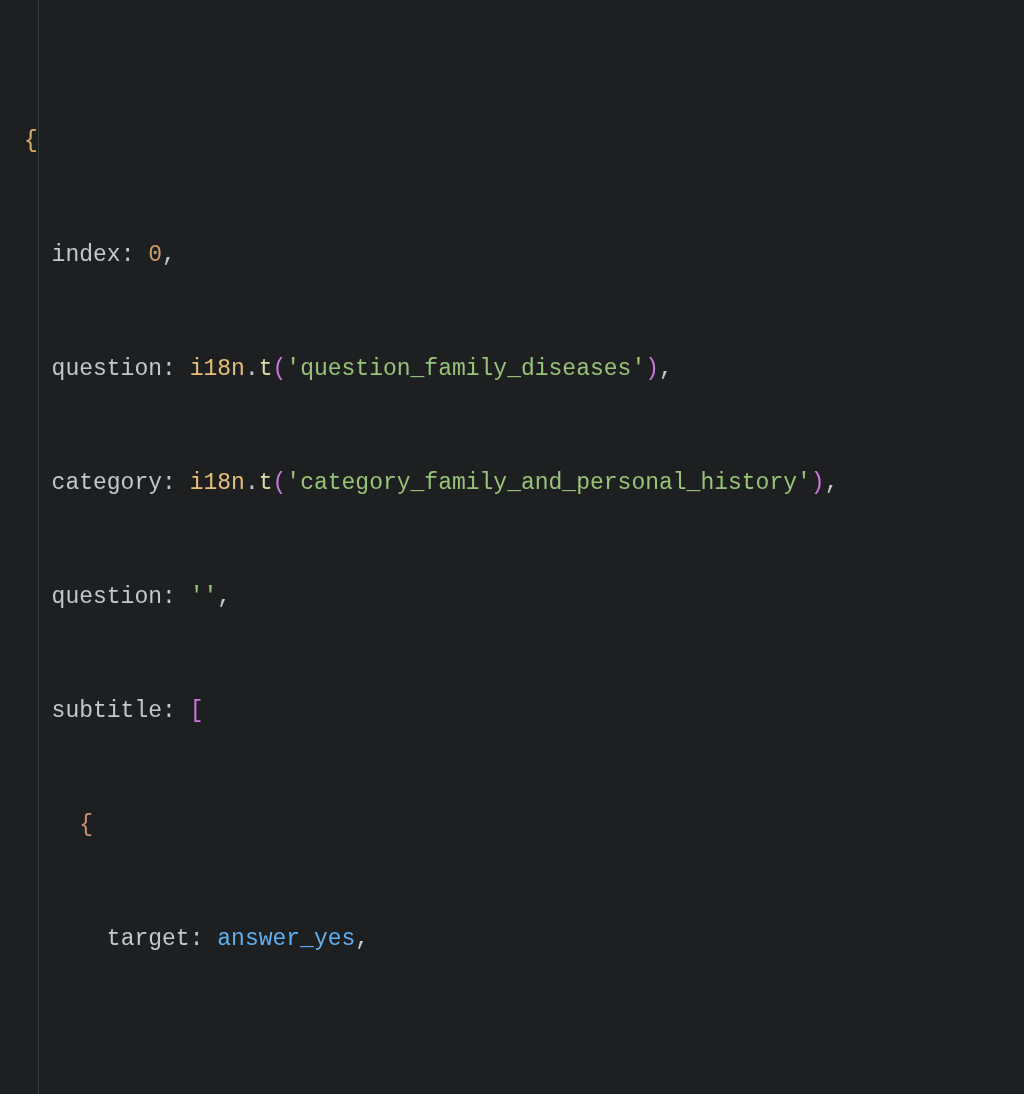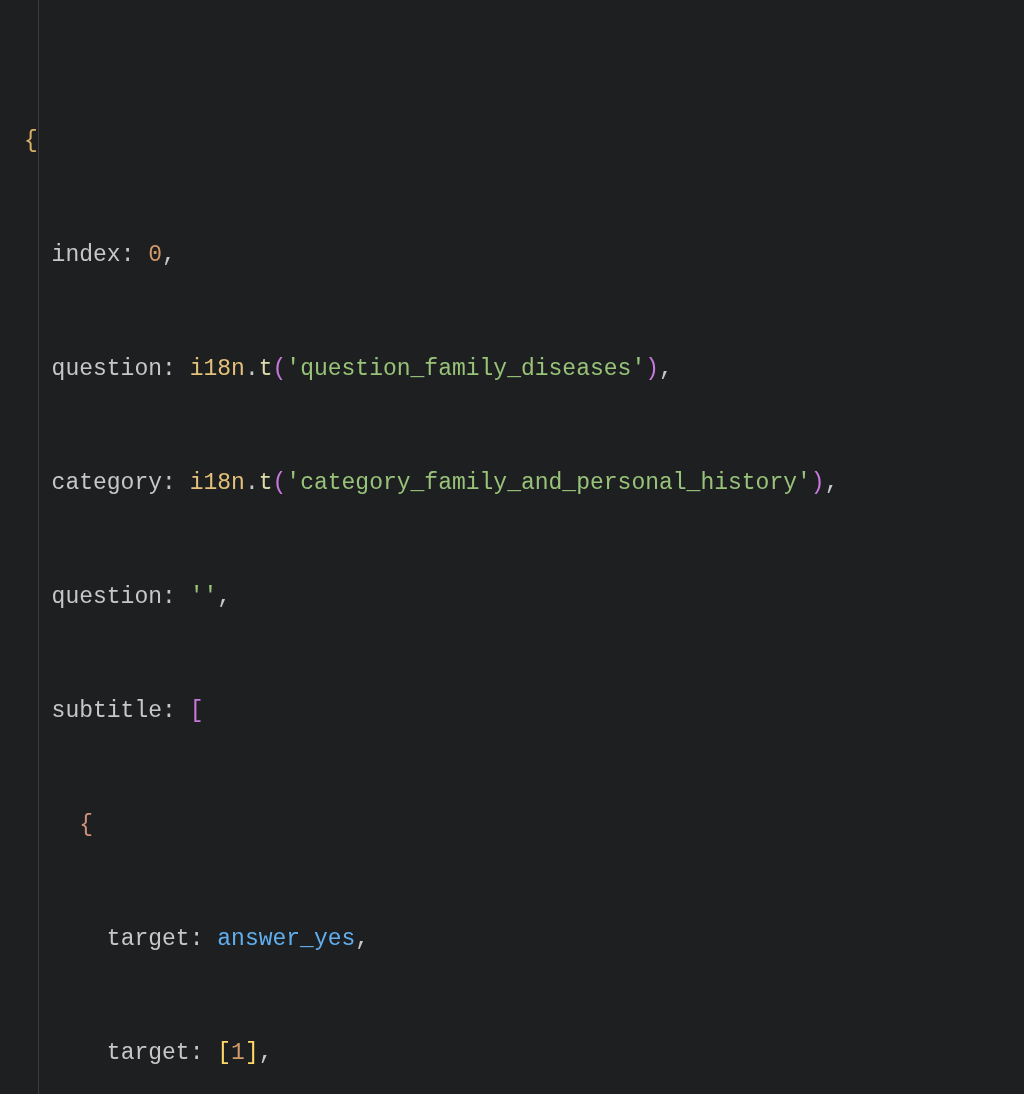--- a/index.html
+++ b/index.html
@@ -57,21 +57,20 @@
 <span class="line">  <span class="tok c-key">category</span><span class="tok c-punct">:</span> <span class="tok c-ident">i18n</span><span class="tok c-punct">.</span><span class="tok c-method">t</span><span class="tok c-paren">(</span><span class="tok c-strq">'</span><span class="tok c-str">category_family_and_personal_history</span><span class="tok c-strq">'</span><span class="tok c-paren">)</span><span class="tok c-punct">,</span></span>
 
 <span class="line">  <span class="tok c-key">question</span><span class="tok c-punct">:</span> <span class="tok c-strq">'</span><span class="tok c-str"></span><span class="tok c-strq">'</span><span class="tok c-punct">,</span></span>
 
 <span class="line">  <span class="tok c-key">subtitle</span><span class="tok c-punct">:</span> <span class="tok c-optbrak">[</span></span>
 
 <span class="line">    <span class="tok c-brack2">{</span></span>
 
 <span class="line">      <span class="tok c-key">target</span><span class="tok c-punct">:</span> <span class="tok c-var">answer_yes</span><span class="tok c-punct">,</span></span>
 
-<span class="line">      <span class="tok c-key">target</span><span class="tok c-punct">:</span> <span class="tok c-brack3">[</span><span class="tok c-num">1</span><span class="tok c-brack3">]</span><span class="tok c-punct">,</span></span>
 
 
 
 
 
 
 
 
 
 

